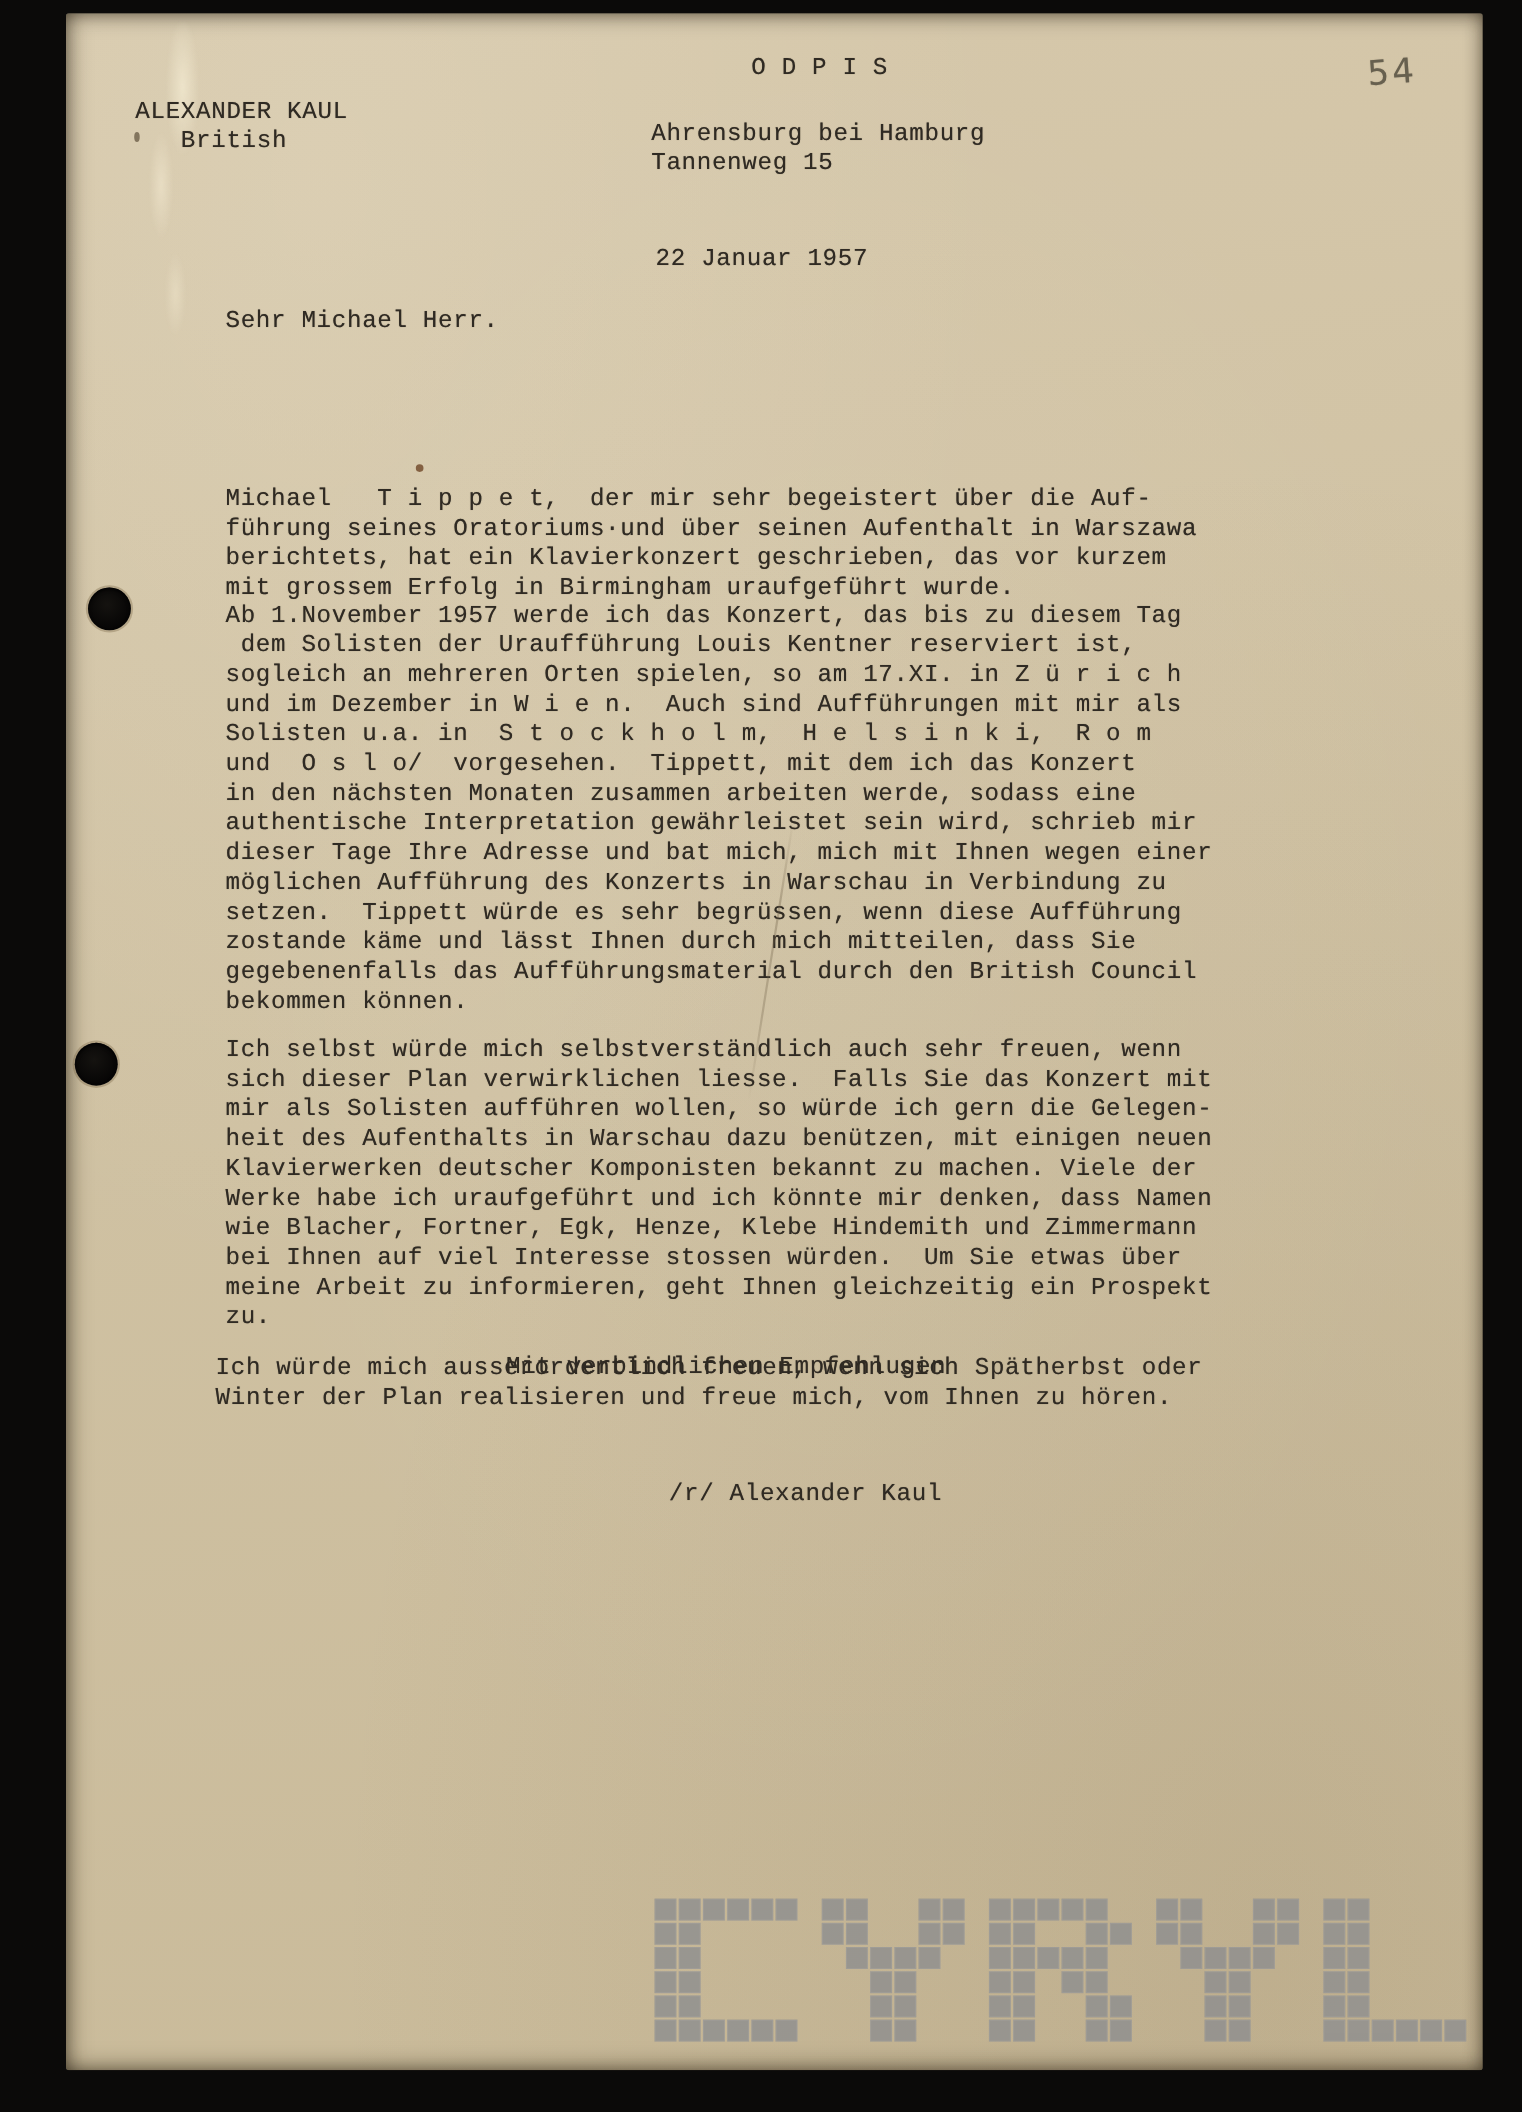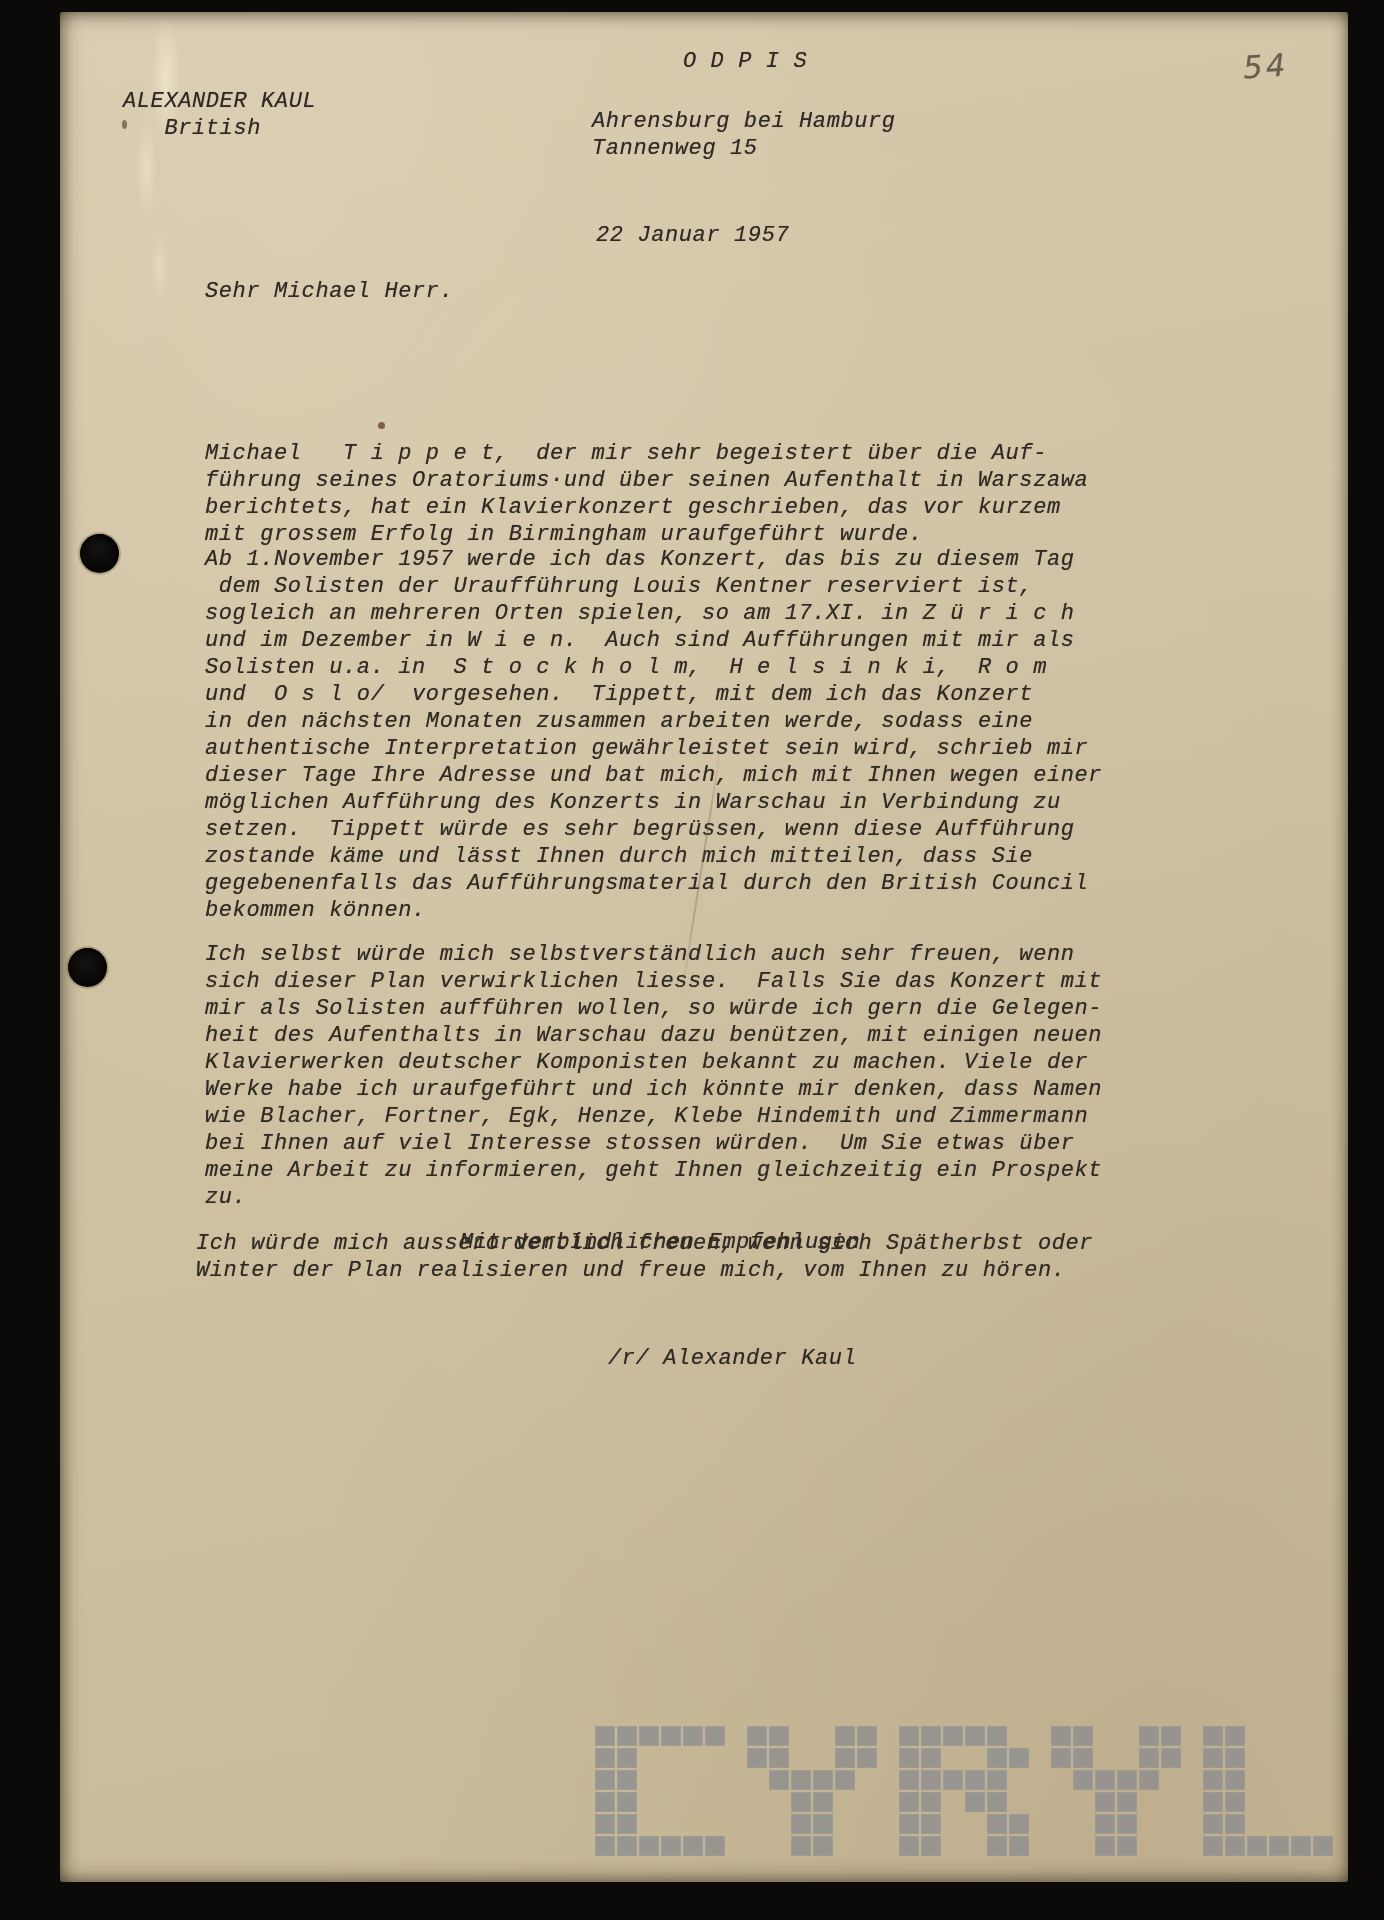--- a/index.html
+++ b/index.html
@@ -16,21 +16,20 @@
       radial-gradient(ellipse at 18% 8%, rgba(255,250,235,.14), transparent 42%),
       radial-gradient(ellipse at 85% 95%, rgba(110,88,55,.12), transparent 55%),
       radial-gradient(ellipse at 55% 45%, rgba(255,255,255,.05), transparent 60%),
       linear-gradient(170deg,#d6c8ab 0%,#cfc1a2 50%,#c9ba99 100%);
     box-shadow:
       inset 10px 0 22px -10px rgba(30,22,10,.55),
       inset -8px 0 18px -9px rgba(30,22,10,.45),
       inset 0 10px 20px -10px rgba(30,22,10,.5),
       inset 0 -10px 22px -10px rgba(30,22,10,.5);
     border-radius:3px;
-    font-style:italic;
   }
   .typed{
     position:absolute;
     margin:0;
     font-family:"Liberation Mono","DejaVu Sans Mono",monospace;
     font-size:22px;
     line-height:27px;
     letter-spacing:0.6px;
     color:var(--ink,#2f2a23);
     text-shadow:0 0 0.7px rgba(45,38,28,.55);

